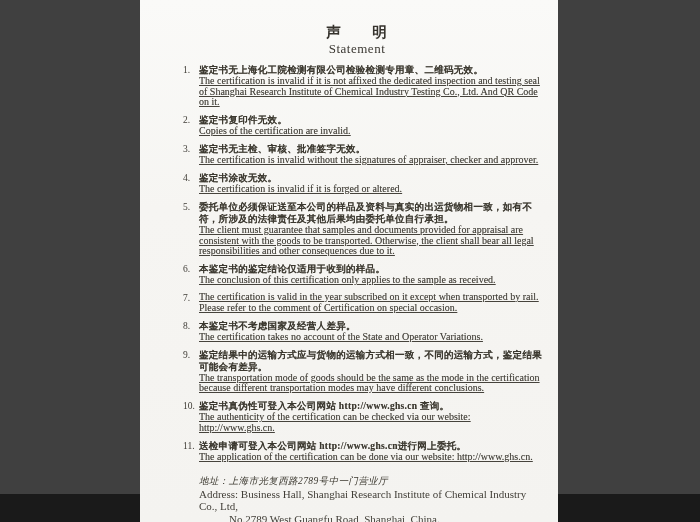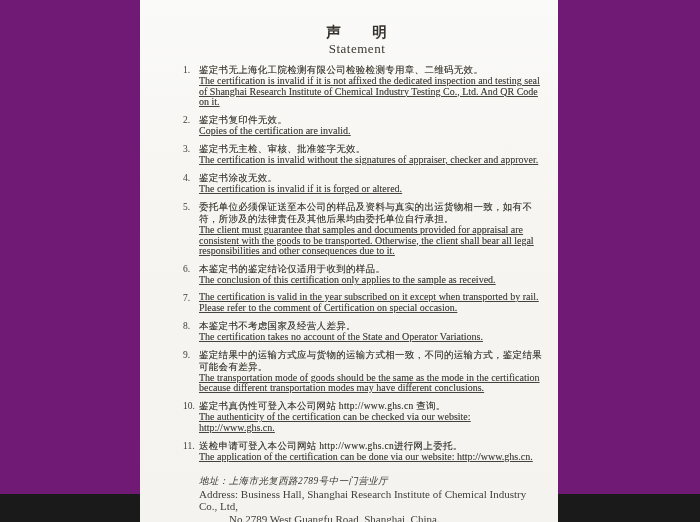--- a/index.html
+++ b/index.html
@@ -8,21 +8,21 @@
     width: 700px;
     height: 522px;
     background: #1a1a1a;
     overflow: hidden;
     font-family: "Liberation Serif", serif;
   }
   .stage {
     position: relative;
     width: 700px;
     height: 494px;
-    background: #701a75;
+    background: #404040;
   }
   .paper {
     position: absolute;
     left: 140px;
     top: 0;
     width: 418px;
     height: 522px;
     background: linear-gradient(180deg, #fafaf8 0%, #f6f5f2 40%, #f4f3f0 100%);
     color: #3f3c36;
     box-sizing: border-box;
@@ -60,20 +60,21 @@
     color: #3f3c36;
   }
   .item .body { flex: 1; }
   .cn {
     font-size: 9.5px;
     line-height: 12px;
     letter-spacing: 0.3px;
     word-break: break-all;
     color: #3b382f;
     text-shadow: 0 0 0.4px rgba(60,56,48,0.55);
+    font-weight: bold;
   }
   .en {
     font-size: 10px;
     line-height: 10.5px;
     color: #46433c;
     text-shadow: 0 0 0.3px rgba(70,67,60,0.5);
     text-decoration: underline;
   }
   .footer {
     margin-top: 13px;

